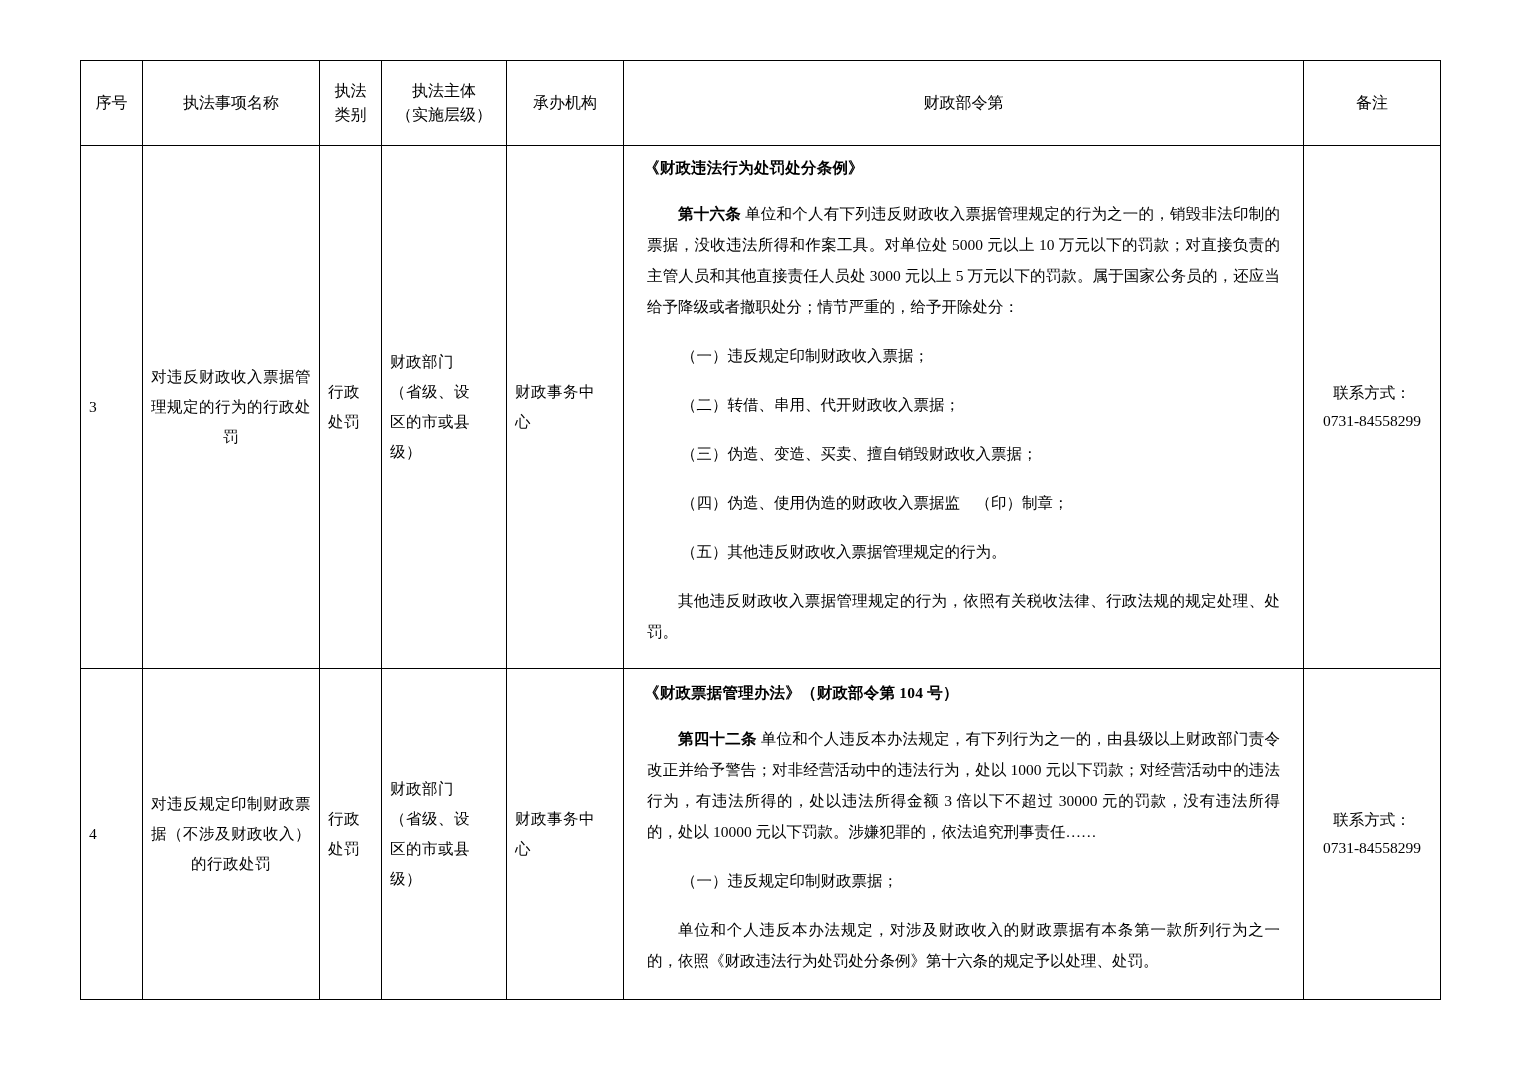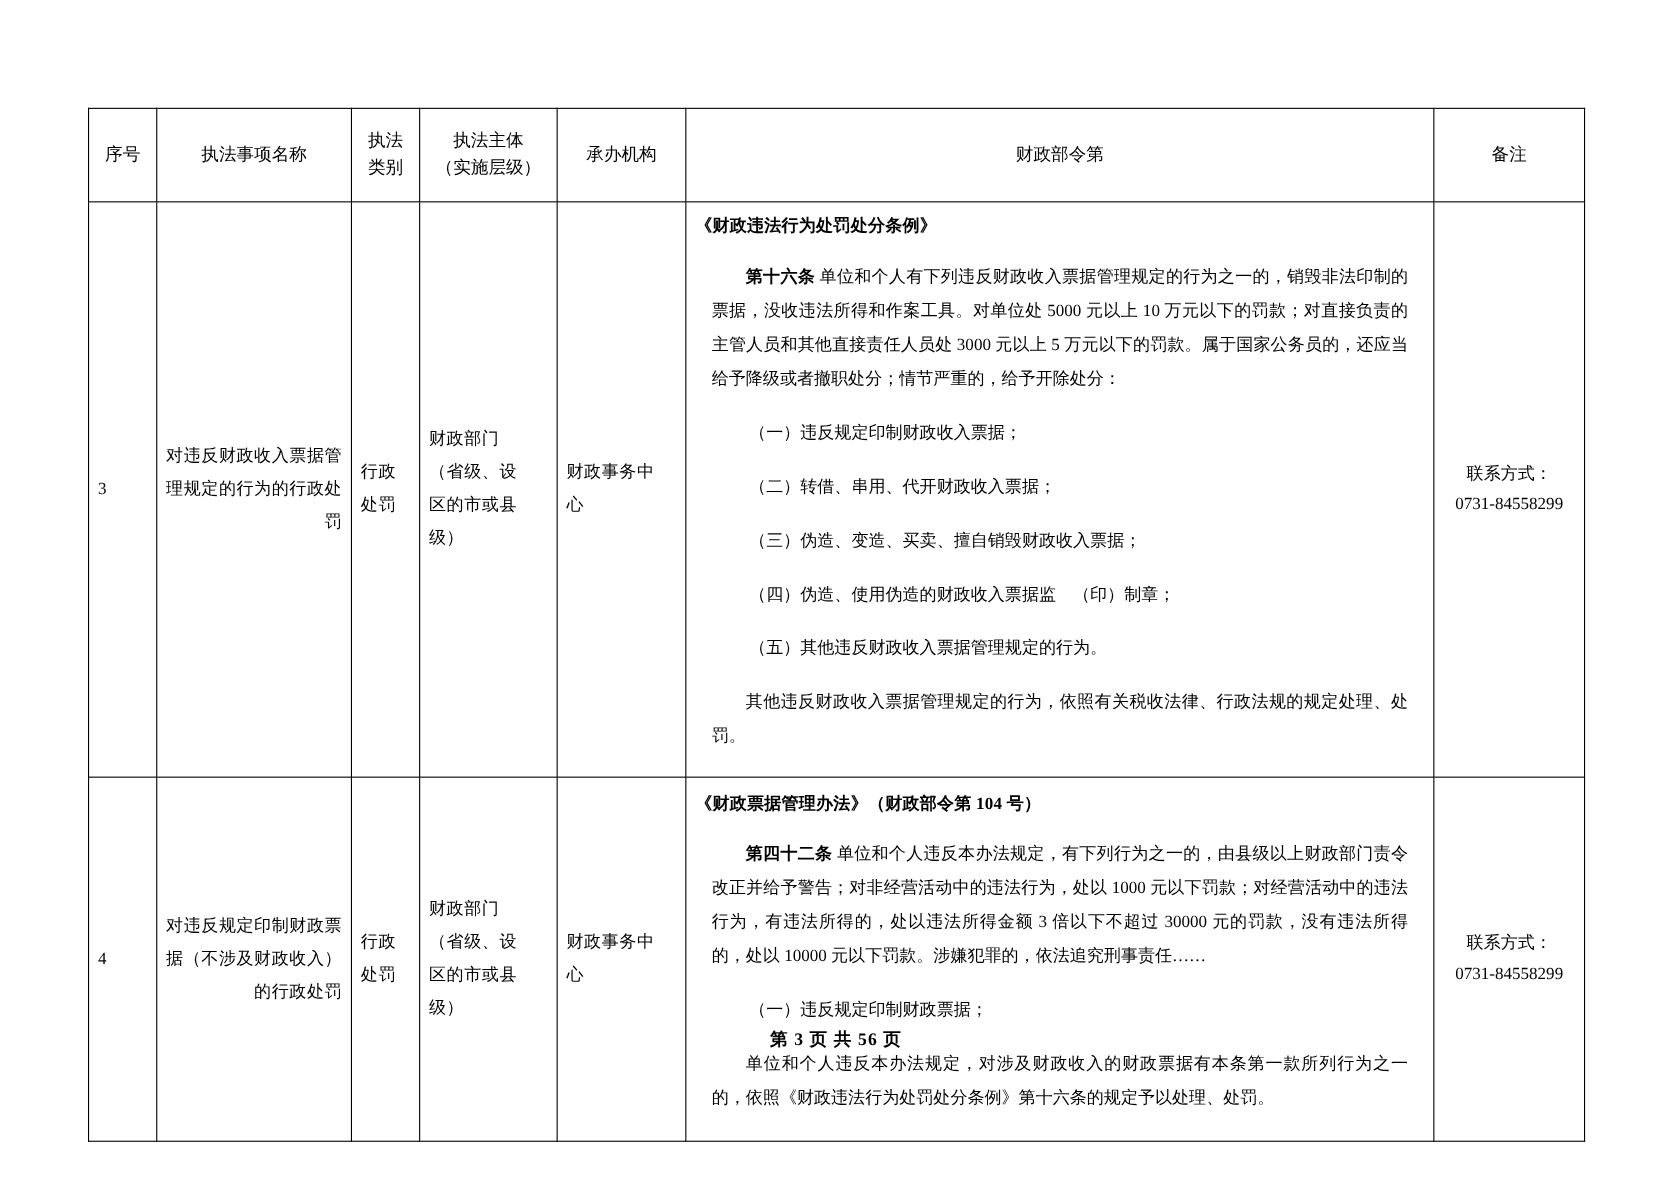--- a/index.html
+++ b/index.html
@@ -11,21 +11,21 @@
     height: 1074px;
     background: #ffffff;
     font-family: "Liberation Serif", "DejaVu Serif", serif;
     color: #000000;
   }
   .page {
     position: relative;
     width: 1520px;
     height: 1074px;
     box-sizing: border-box;
-    padding: 98px 80px 0 80px;
+    padding: 60px 80px 0 80px;
   }
   table.reg-table {
     border-collapse: collapse;
     width: 1360px;
     table-layout: fixed;
     font-size: 15.5px;
   }
   table.reg-table td,
   table.reg-table th {
     border: 1px solid #000000;
@@ -48,42 +48,42 @@
     font-size: 16px;
     line-height: 1.5;
     height: 72px;
     padding: 8px 6px;
   }
   .cell-center {
     line-height: 1.95;
     letter-spacing: 0.5px;
   }
   .cell-name {
-    text-align: right;
+    text-align: center;
     line-height: 1.95;
     letter-spacing: 0.5px;
     padding-left: 12px;
     padding-right: 10px;
     font-family: Liberation Serif, serif;
   }
   .cell-remark {
     text-align: center;
     line-height: 1.8;
     padding-left: 10px;
     vertical-align: middle;
   }
   .cell-basis {
     text-align: left;
     vertical-align: top;
     padding: 14px 14px 14px 14px;
     line-height: 2.0;
   }
   .basis-title {
     font-weight: bold;
-    margin: 0 0 2px 0;
+    margin: 0 0 2px 12px;
     letter-spacing: 0.2px;
   }
   .basis-para {
     margin: 15px;
     text-indent: 2em;
     text-align: justify;
   }
   .basis-item {
     margin: 18px;
     text-indent: 2em;
@@ -193,14 +193,13 @@
           <p class="basis-para">单位和个人违反本办法规定，对涉及财政收入的财政票据有本条第一款所列行为之一的，依照《财政违法行为处罚处分条例》第十六条的规定予以处理、处罚。</p>
         </td>
         <td class="cell-remark">
           <div>联系方式：</div>
           <div>0731-84558299</div>
         </td>
       </tr>
     </tbody>
   </table>
 
-  <div class="footer">第 3 页  共 56 页</div>
 </div>
 
 </body></html>

